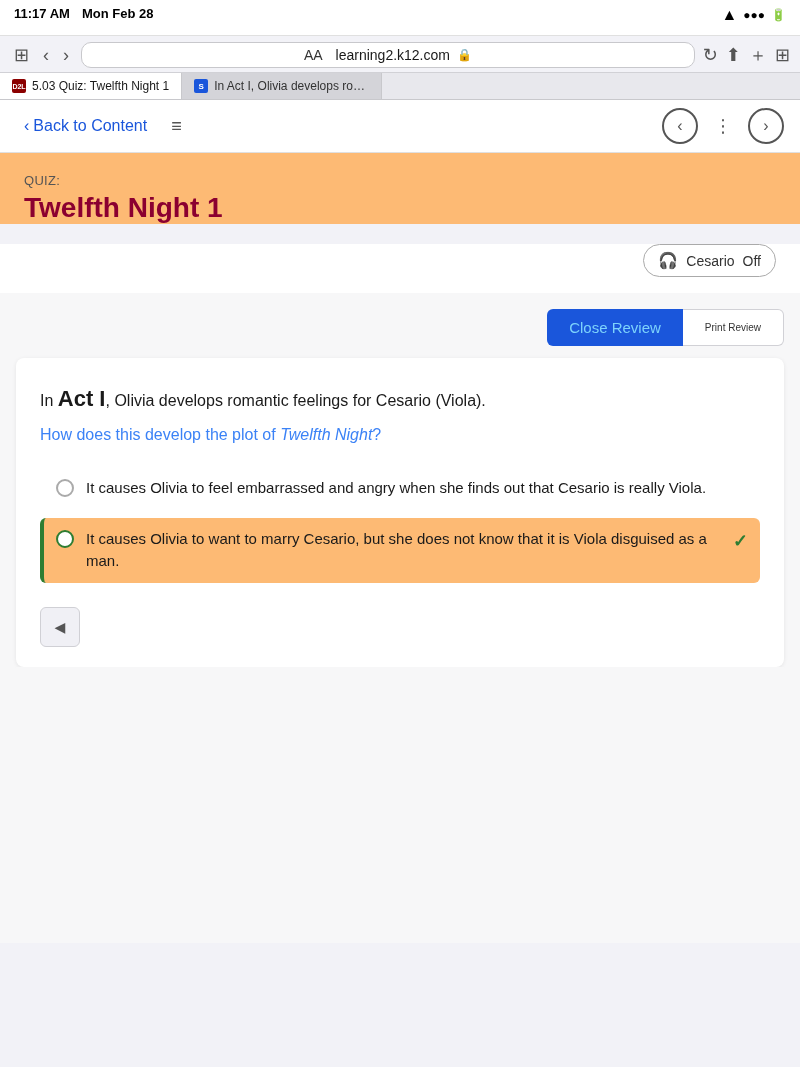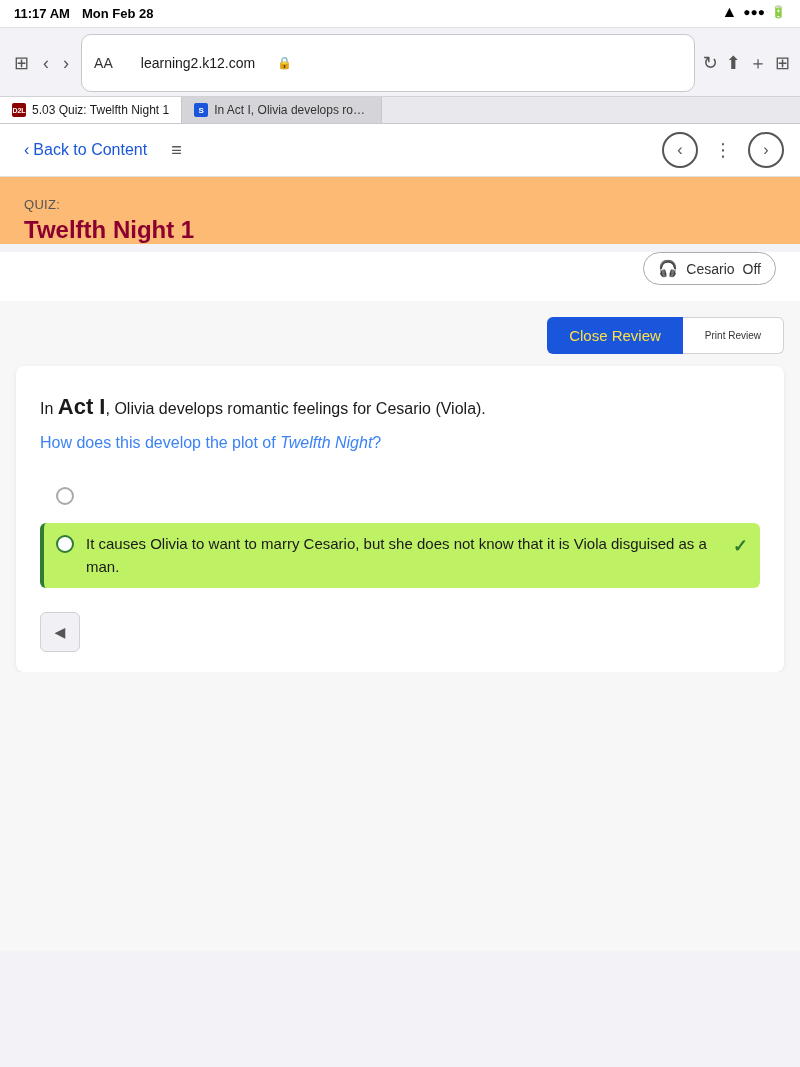--- a/index.html
+++ b/index.html
@@ -8,24 +8,24 @@
       background: #f2f2f7;
       width: 800px;
       min-height: 1067px;
       overflow-x: hidden;
     }
 
     
     .status-bar {
       background: #fff;
       display: flex;
-      align-items: flex-end;
+      align-items: flex-start;
       justify-content: space-between;
       padding: 6px 14px;
-      height: 28px;
+      height: 36px;
       border-bottom: 1px solid #e0e0e0;
     }
     .status-bar-left {
       font-size: 13px;
       font-weight: 600;
       display: flex;
       gap: 12px;
     }
     .status-bar-right {
       display: flex;
@@ -54,25 +54,26 @@
       font-size: 18px;
       color: #555;
       padding: 2px 4px;
       border-radius: 4px;
     }
     .address-bar {
       flex: 1;
       background: #fff;
       border: 1px solid #c8c8cc;
       border-radius: 10px;
-      padding: 20px 12px;
+      padding: 4px 12px;
       font-size: 14px;
       display: flex;
       align-items: center;
-      gap: 22px;
+      justify-content: center;
+      gap: 7px;
       color: #1a1a1a;
     }
     .address-bar .aa {
       font-size: 14px;
       color: #333;
       font-weight: 500;
       margin-right: 6px;
     }
     .browser-actions {
       display: flex;
@@ -182,24 +183,24 @@
       background: #fdba74;
     }
     .quiz-label {
       font-size: 13px;
       color: #555;
       font-weight: 500;
       letter-spacing: 0.3px;
       margin-bottom: 4px;
     }
     .quiz-title {
-      font-size: 24px;
+      font-size: 28px;
       font-weight: 700;
       color: #8b0030;
-      margin-bottom: 8px;
+      margin-bottom: 20px;
     }
 
     
     .reading-toggle {
       display: flex;
       justify-content: flex-end;
       padding: 0 24px 16px;
       background: #fff;
     }
     .reading-btn {
@@ -224,21 +225,21 @@
 
     
     .review-buttons {
       display: flex;
       justify-content: flex-end;
       padding: 16px 0 12px;
       gap: 0;
     }
     .btn-close-review {
       background: #1a56db;
-      color: #fde047;
+      color: #7dd3fc;
       border: none;
       padding: 10px 22px;
       border-radius: 6px 0 0 6px;
       font-size: 15px;
       cursor: pointer;
       font-weight: 500;
     }
     .btn-print-review {
       background: #fff;
       color: #333;
@@ -278,21 +279,21 @@
     .answer-option {
       display: flex;
       align-items: flex-start;
       gap: 12px;
       padding: 10px 12px;
       border-radius: 6px;
       margin-bottom: 8px;
       cursor: pointer;
     }
     .answer-option.correct {
-      background: #bef264;
+      background: #fdba74;
       border-left: 4px solid #2e7d32;
       justify-content: flex-end;
     }
     .answer-option:not(.correct) {
       border-left: 4px solid transparent;
     }
     .radio-circle {
       width: 18px;
       height: 18px;
       border-radius: 50%;
@@ -428,20 +429,21 @@
   </div>
 
   <div class="question-card">
 
     <div class="question-text">In <span style="font-size:22px;font-weight:700;">Act I</span>, Olivia develops romantic feelings for Cesario (Viola).</div>
 
     <div class="question-subtext">How does this develop the plot of <em>Twelfth Night</em>?</div>
 
     <div class="answer-option">
       <div class="radio-circle"></div>
+      <span class="answer-text">It causes Olivia to feel embarrassed and angry when she finds out that Cesario is really Viola.</span>
     </div>
 
     <div class="answer-option correct">
       <div class="radio-circle filled"></div>
       <span class="answer-text">It causes Olivia to want to marry Cesario, but she does not know that it is Viola disguised as a man.</span>
       <span class="checkmark">✓</span>
     </div>
 
 
 

